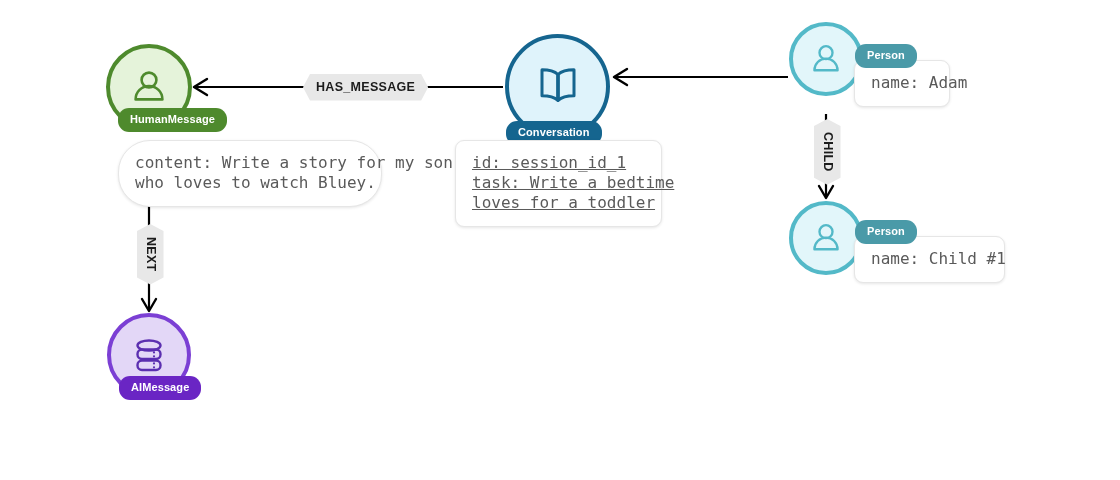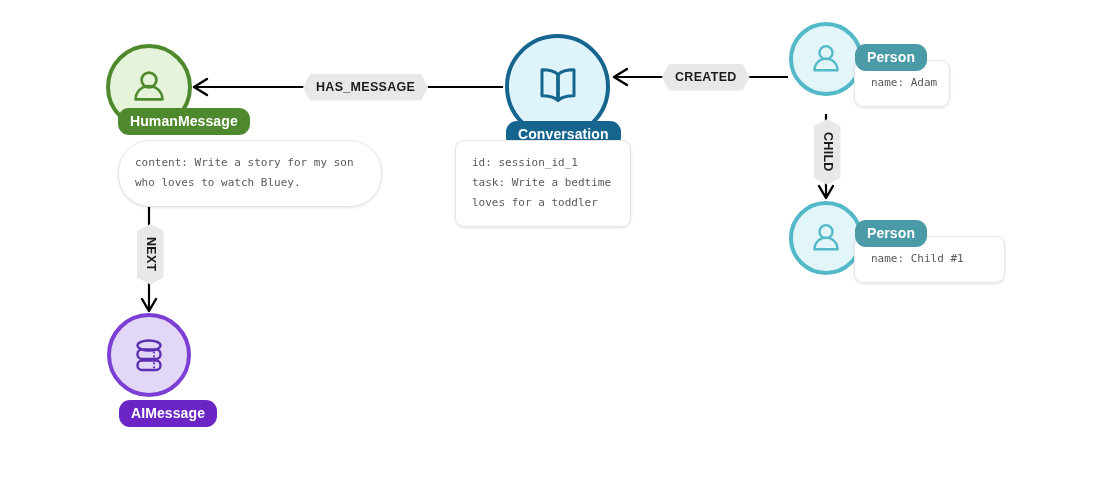--- a/index.html
+++ b/index.html
@@ -36,39 +36,39 @@
     align-items: center;
     justify-content: center;
   }
   .node svg { display: block; }
 
   
   .badge {
     position: absolute;
     color: #ffffff;
     font-weight: bold;
-    font-size: 14px;
+    font-size: 11px;
     line-height: 1;
     padding: 6px 12px 7px 12px;
     border-radius: 11px;
     white-space: nowrap;
     letter-spacing: 0.1px;
   }
 
   
   .props {
     position: absolute;
     background: #ffffff;
     border: 1px solid #e6e6e6;
     border-radius: 9px;
     box-shadow: 0 1px 3px rgba(0,0,0,0.10);
     padding: 12px 16px 13px 16px;
     box-sizing: border-box;
     font-family: "DejaVu Sans Mono", monospace;
-    font-size: 11px;
+    font-size: 16px;
     color: #5a5a5a;
     line-height: 20px;
     white-space: nowrap;
   }
   .props div { white-space: nowrap; }
 
   
   .rel {
     position: absolute;
     background: #e8e8e8;
@@ -133,33 +133,33 @@
         <ellipse cx="20" cy="10.5" rx="11.5" ry="5" fill="none" stroke="#5b2fb0" stroke-width="2.4"></ellipse>
         <rect x="8.5" y="14.5" width="23" height="9.5" rx="4.5" fill="none" stroke="#5b2fb0" stroke-width="2.4"></rect>
         <rect x="8.5" y="25.5" width="23" height="9.5" rx="4.5" fill="none" stroke="#5b2fb0" stroke-width="2.4"></rect>
         <circle cx="25" cy="17.4" r="1.1" fill="#5b2fb0"></circle>
         <circle cx="25" cy="21.3" r="1.1" fill="#5b2fb0"></circle>
         <circle cx="25" cy="28.4" r="1.1" fill="#5b2fb0"></circle>
         <circle cx="25" cy="32.3" r="1.1" fill="#5b2fb0"></circle>
       </svg>
     </span>
   </div>
-  <div class="badge" style="left:119px; top:376px; background:#6a25c4;margin-top:24px;">AIMessage</div>
+  <div class="badge" style="left:119px; top:376px; background:#6a25c4;">AIMessage</div>
 
   <div class="node" style="left:505px; top:34px; width:105px; height:105px; background:#dff3fb; border-color:#15658f;">
     <span>
       <svg width="50" height="46" viewBox="0 0 50 46">
         <path d="M25 10.5C21 6.8 16 5.8 9 5.8v26c7 0 12 1 16 4.7z" fill="none" stroke="#15658f" stroke-width="3" stroke-linejoin="round"></path>
         <path d="M25 10.5c4-3.7 9-4.7 16-4.7v26c-7 0-12 1-16 4.7z" fill="none" stroke="#15658f" stroke-width="3" stroke-linejoin="round"></path>
         <line x1="25" y1="10.5" x2="25" y2="36.5" stroke="#15658f" stroke-width="3"></line>
       </svg>
     </span>
   </div>
   <div class="badge" style="left:506px; top:121px; background:#15658f;">Conversation</div>
-  <div class="props" style="left:455px; top:140px; width:176px;">
+  <div class="props" style="left:455px; top:140px; width:207px;text-decoration:underline;">
     <div>id: session_id_1</div>
     <div>task: Write a bedtime</div>
     <div>loves for a toddler</div>
   </div>
 
   <div class="node" style="left:789px; top:22px; width:74px; height:74px; background:#e2f6fa; border-color:#53b9c8;">
     <span>
       <svg width="38" height="38" viewBox="0 0 42 42">
         <circle cx="21" cy="14" r="7.2" fill="none" stroke="#53b9c8" stroke-width="2.6"></circle>
         <path d="M8.2 33.4a12.8 12.8 0 0 1 25.6 0z" fill="none" stroke="#53b9c8" stroke-width="2.6" stroke-linejoin="round"></path>
@@ -179,21 +179,20 @@
       </svg>
     </span>
   </div>
   <div class="props" style="left:854px; top:236px; width:151px;">
     <div>name: Child #1</div>
   </div>
   <div class="badge" style="left:855px; top:220px; background:#4a9aa8;">Person</div>
 
   <div class="rel" style="left:303px; top:74px;">HAS_MESSAGE</div>
 
-  <div class="rel" style="left:662px; top:64px;">CREATED</div>
 
   <div class="rel vertical" style="left:814px; top:119px;">
     <span>CHILD</span>
   </div>
 
   <div class="rel vertical" style="left:137px; top:224px;">
     <span>NEXT</span>
   </div>
 
 </div>

